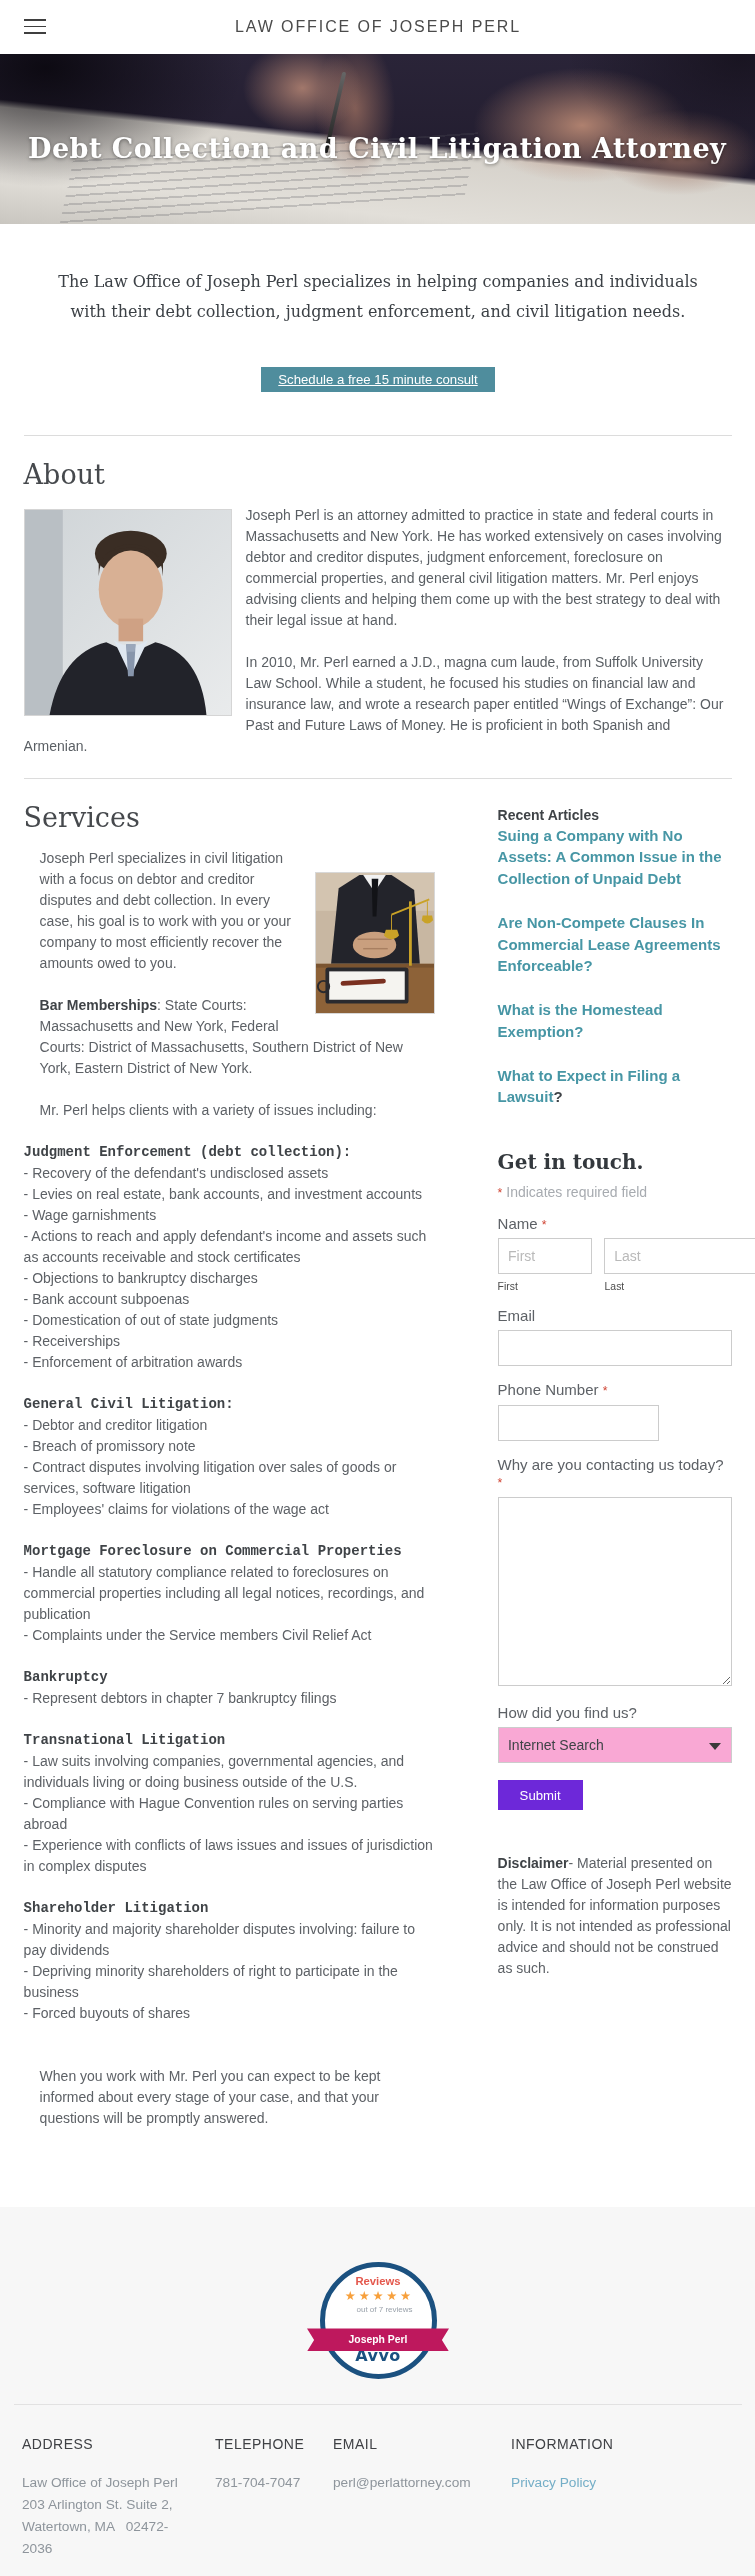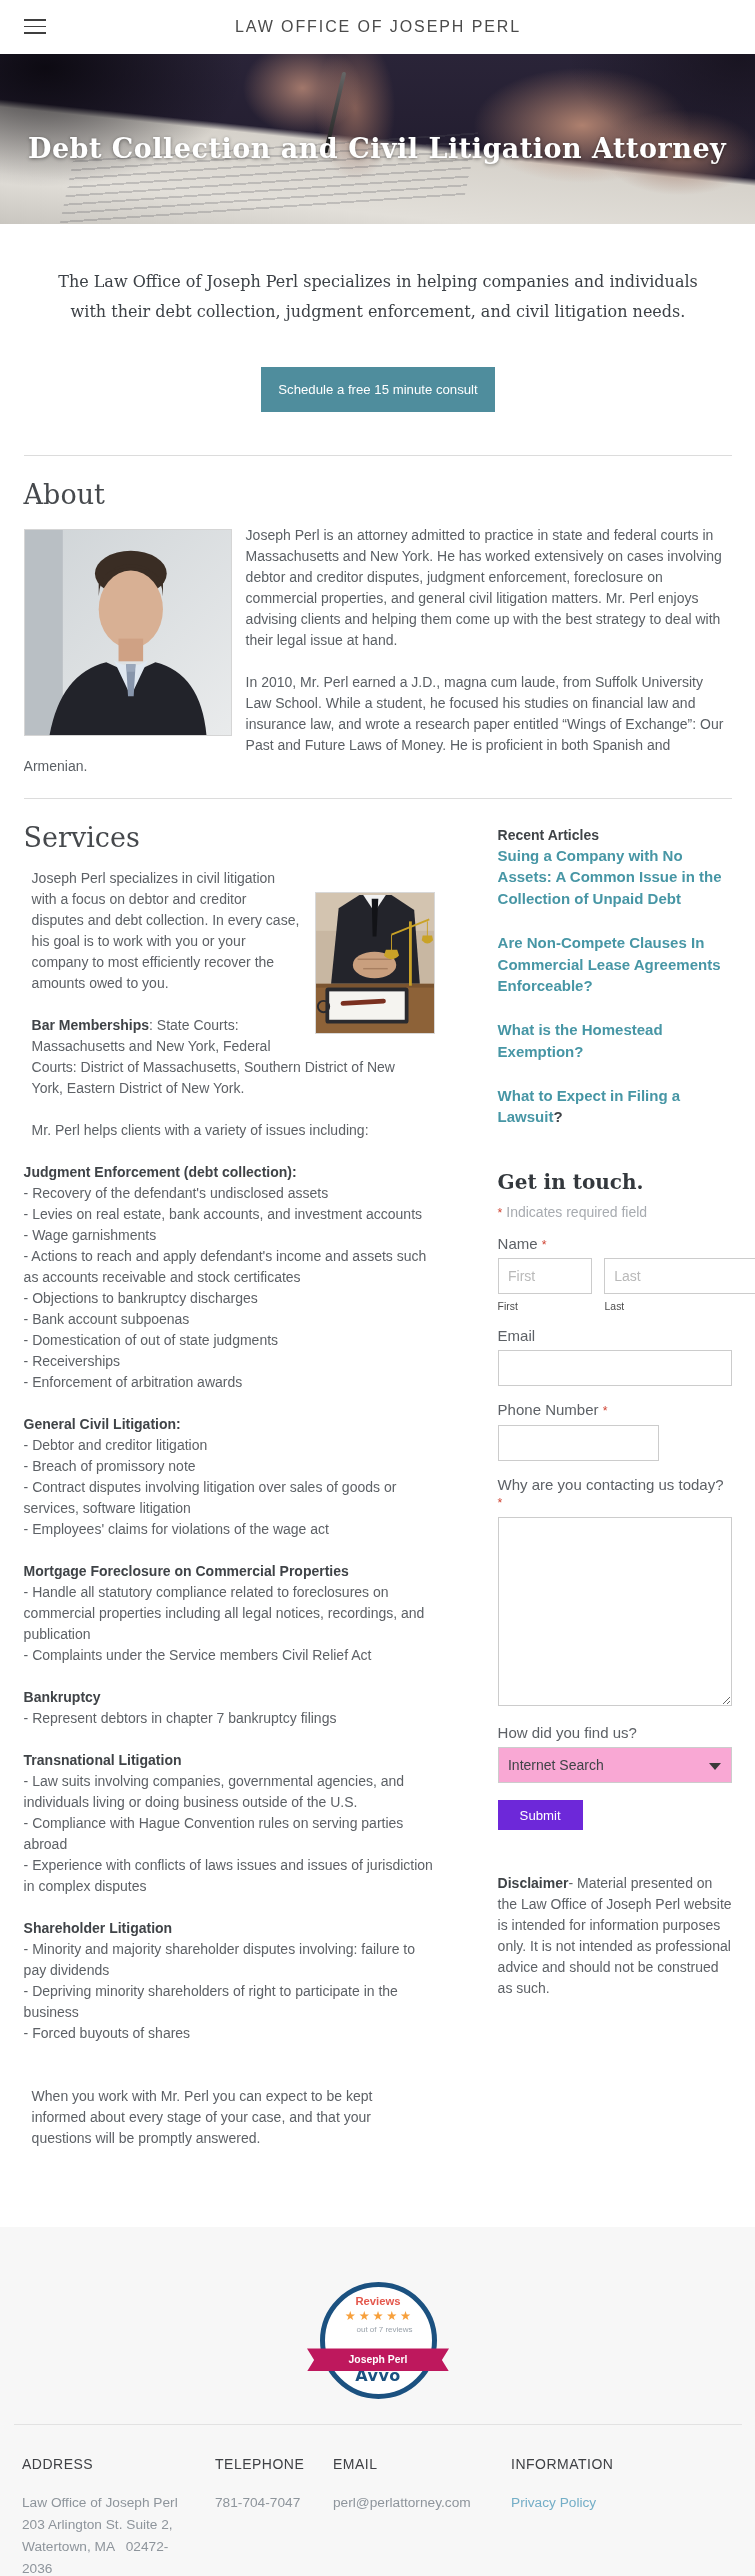--- a/index.html
+++ b/index.html
@@ -45,45 +45,45 @@
     position:absolute; left:28px; top:79px; z-index:2; margin:0;
     font-family:"DejaVu Serif", serif; font-weight:bold; font-size:27px;
     color:#fff; text-shadow:0 0.9px 3.8px rgba(0,0,0,.45); letter-spacing:0.5px;
   }
 
   
   .intro { text-align:center; padding:43px 38px 0; }
   .intro-text { font-family:"DejaVu Serif", serif; font-size:16px; line-height:1.85;
     color:#3c4146; margin:0 auto; max-width:652px; }
   .cta { display:inline-block; margin:24.6px auto 43px; background:#4f8d9d; color:#fff;
-    font-family:"Liberation Sans",sans-serif; font-size:13.2px; padding:15px 17px;
-    border:none; cursor:pointer; }
+    font-family:"Liberation Sans",sans-serif; font-size:13.2px; padding:5px 17px;
+    border:none; cursor:pointer;text-decoration:underline; }
 
   .divider { border:none; border-top:0.9px solid #dcdcdc; margin:0 23.6px; }
 
   
   .container { padding:0 23.6px; }
   .section-heading { font-family:"DejaVu Serif", serif; font-weight:normal;
     font-size:27px; color:#46494d; margin:23px 0 15px; }
   .about-body { overflow:hidden; }
   .portrait { float:left; width:208px; height:207px; border:0.9px solid #d5d5d5;
     margin:3.8px 14px 9.4px 0; background:#e7e9ea; }
   .portrait svg { display:block; width:100%; height:100%; }
   .body-par { margin:0 0 21px; line-height:1.5; color:#5a5f64; }
 
   
   .two-col { display:flex; align-items:flex-start; padding:0 23.6px; }
   .col-left { width:411px; margin-right:63px; }
   .col-right { width:234px; }
   .svc-img { float:right; width:120px; height:142px; border:0.9px solid #d8d8d8;
     margin:24.6px 0 11.3px 14px; background:#cdbda9; }
   .svc-img svg { display:block; width:100%; height:100%; }
-  .col-left p { margin:0 8px 21px; line-height:1.5; }
+  .col-left p { margin:0 16px 21px; line-height:1.5; }
   .svc-group { margin-top:21px; }
-  .svc-group-title { margin:0; font-size:14px; font-weight:bold; color:#3f4347; line-height:1.5; }
+  .svc-group-title { margin:0; font-size:14px; font-weight:bold; color:#3f4347; line-height:1.5;font-family:Liberation Mono, monospace; }
   .svc-item { line-height:1.5; }
   .closing-par { margin-top:42px !important; }
   b.inline-label { color:#3f4347; }
 
   
   .articles-heading { font-size:14px; font-weight:bold; color:#3f4347; margin:28px 0 1.9px; }
   .article-link { display:block; color:#4796a5; font-weight:bold; font-size:15px;
     line-height:1.45; margin:0 0 22px; text-decoration:none; cursor:pointer; }
   .article-suffix { color:#3f4347; }
   .git-heading { font-family:"DejaVu Serif", serif; font-size:20px; font-weight:bold;

